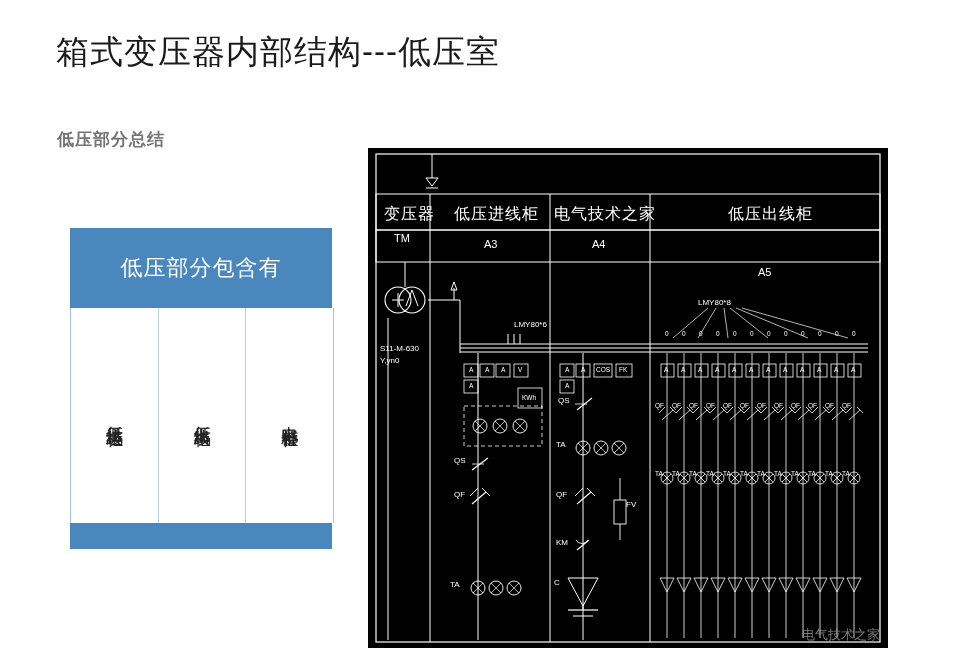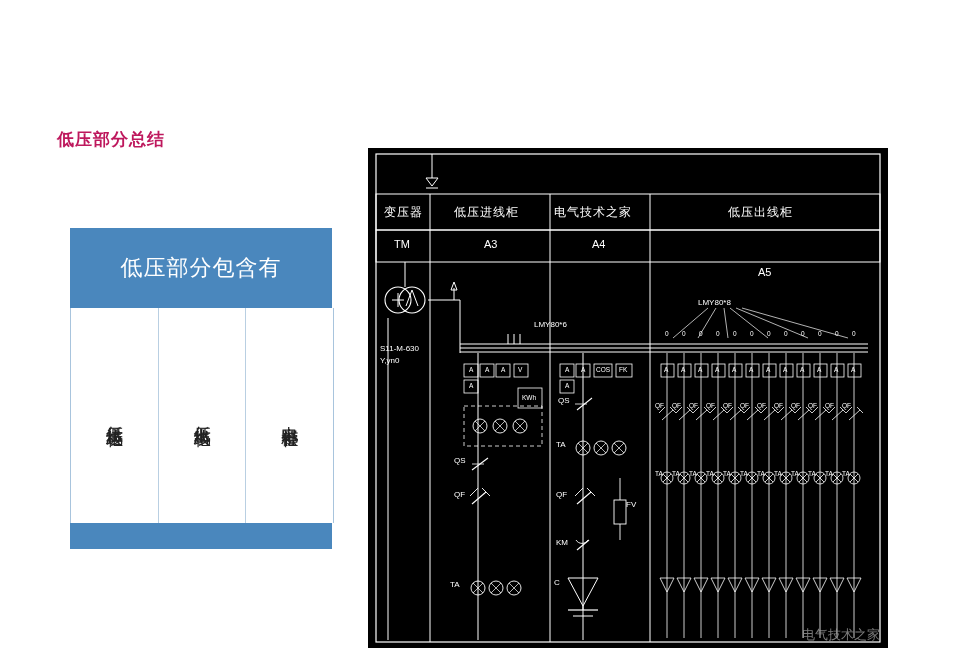--- a/index.html
+++ b/index.html
@@ -26,21 +26,21 @@
     font-size: 33px;
     color: #1a1a1a;
     letter-spacing: 1px;
     font-weight: 400;
   }
   .subtitle {
     position: absolute;
     left: 57px;
     top: 128px;
     font-size: 17px;
-    color: #be185d;
+    color: #737373;
     font-weight: bold;
     letter-spacing: 1px;
   }
 
   
   .card {
     position: absolute;
     left: 70px;
     top: 228px;
     width: 237px;
@@ -114,21 +114,21 @@
     color: #ffffff;
   }
   .wht { stroke: #ffffff; fill: none; }
   .lbl {
     position: absolute;
     color: #ffffff;
     font-family: "Liberation Sans", sans-serif;
     white-space: nowrap;
   }
   .hdr-lbl {
-    font-size: 12px;
+    font-size: 16px;
     letter-spacing: 1px;
     text-align: center;
   }
   .code-lbl {
     font-size: 11px;
   }
   .tiny {
     font-size: 8px;
   }
   .xtiny {
@@ -141,20 +141,21 @@
     color: #9a9a9a;
     font-size: 13px;
     opacity: .8;
   }
 </style>
 </head>
 <body>
 
 <div class="slide">
 
+  <div class="page-title">箱式变压器内部结构---低压室</div>
   <div class="subtitle">低压部分总结</div>
 
   <div class="card">
     <div class="card-header">低压部分包含有</div>
     <div class="card-body">
       <div class="card-col">
         <span class="vtext">低压进线柜</span>
       </div>
       <div class="card-col">
         <span class="vtext">低压出线柜</span>
@@ -417,29 +418,29 @@
           <line x1="374" y1="160" x2="480" y2="190"></line>
         </g>
       </svg>
 
       
       <div class="lbl hdr-lbl" style="left:16px; top:56px;">变压器</div>
       <div class="lbl hdr-lbl" style="left:86px; top:56px;">低压进线柜</div>
       <div class="lbl hdr-lbl" style="left:186px; top:56px;">电气技术之家</div>
       <div class="lbl hdr-lbl" style="left:360px; top:56px;">低压出线柜</div>
 
-      <div class="lbl code-lbl" style="left:26px; top:90px;">TM</div>
+      <div class="lbl code-lbl" style="left:26px; top:84px;">TM</div>
       <div class="lbl code-lbl" style="left:116px; top:90px;">A3</div>
       <div class="lbl code-lbl" style="left:224px; top:90px;">A4</div>
       <div class="lbl code-lbl" style="left:390px; top:90px;margin-top:28px;">A5</div>
 
       <div class="lbl tiny" style="left:12px; top:196px;">S11-M-630</div>
       <div class="lbl tiny" style="left:12px; top:208px;">Y,yn0</div>
 
-      <div class="lbl tiny" style="left:146px; top:172px;margin-left:20px;">LMY80*6</div>
+      <div class="lbl tiny" style="left:146px; top:172px;">LMY80*6</div>
       <div class="lbl tiny" style="left:330px; top:150px;">LMY80*8</div>
 
       
       <div class="lbl xtiny" style="left:101px; top:218px;">A</div>
       <div class="lbl xtiny" style="left:117px; top:218px;">A</div>
       <div class="lbl xtiny" style="left:133px; top:218px;">A</div>
       <div class="lbl xtiny" style="left:150px; top:218px;">V</div>
       <div class="lbl xtiny" style="left:101px; top:234px;">A</div>
       <div class="lbl xtiny" style="left:154px; top:246px;">KWh</div>
 

